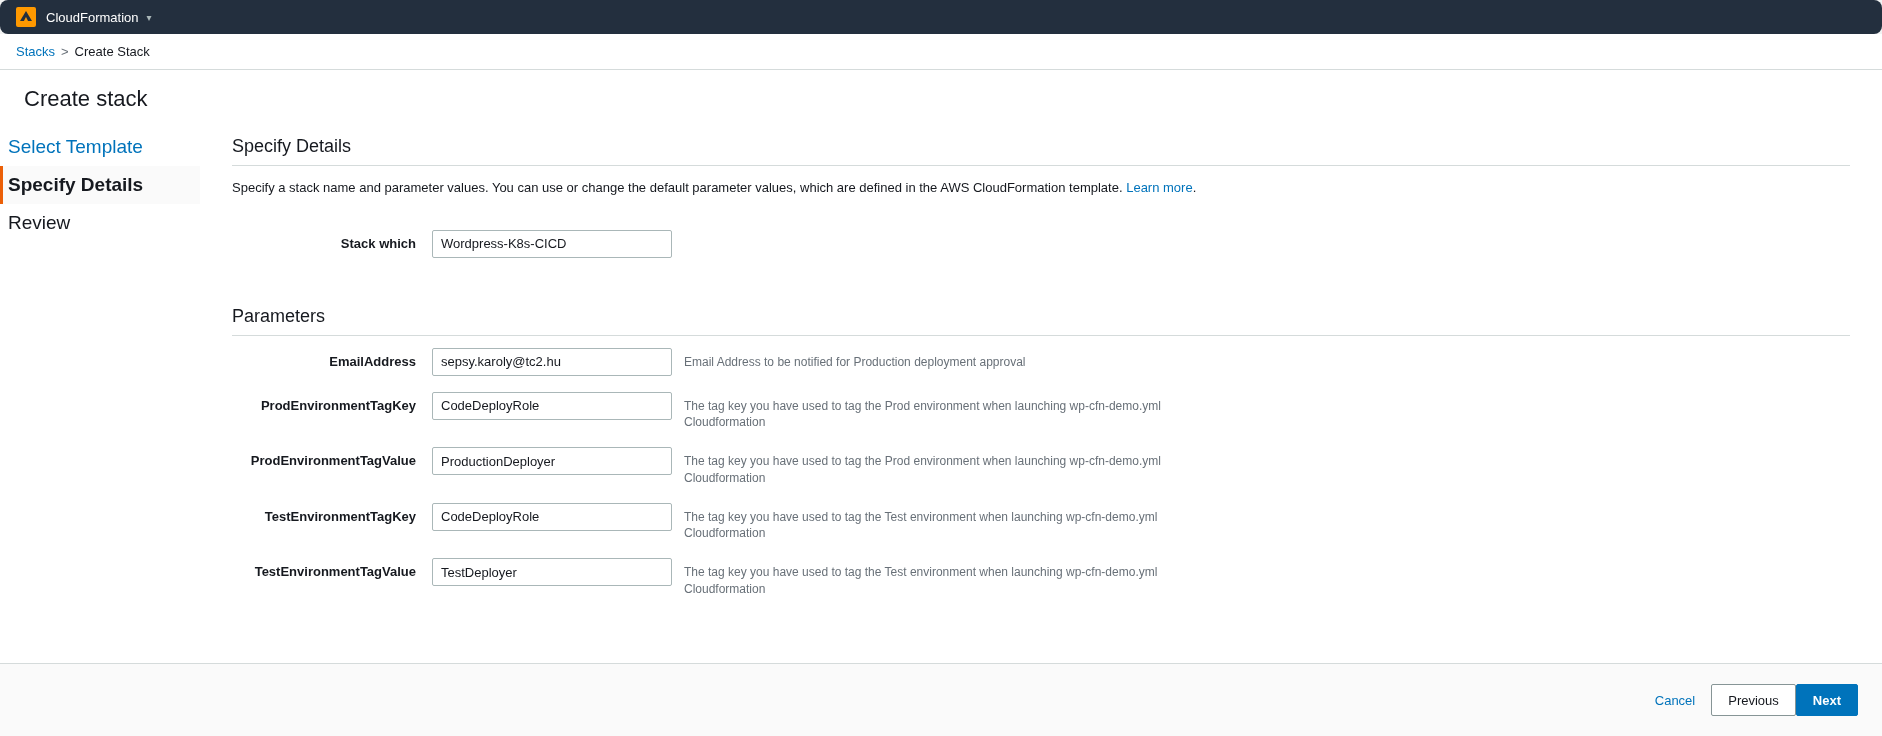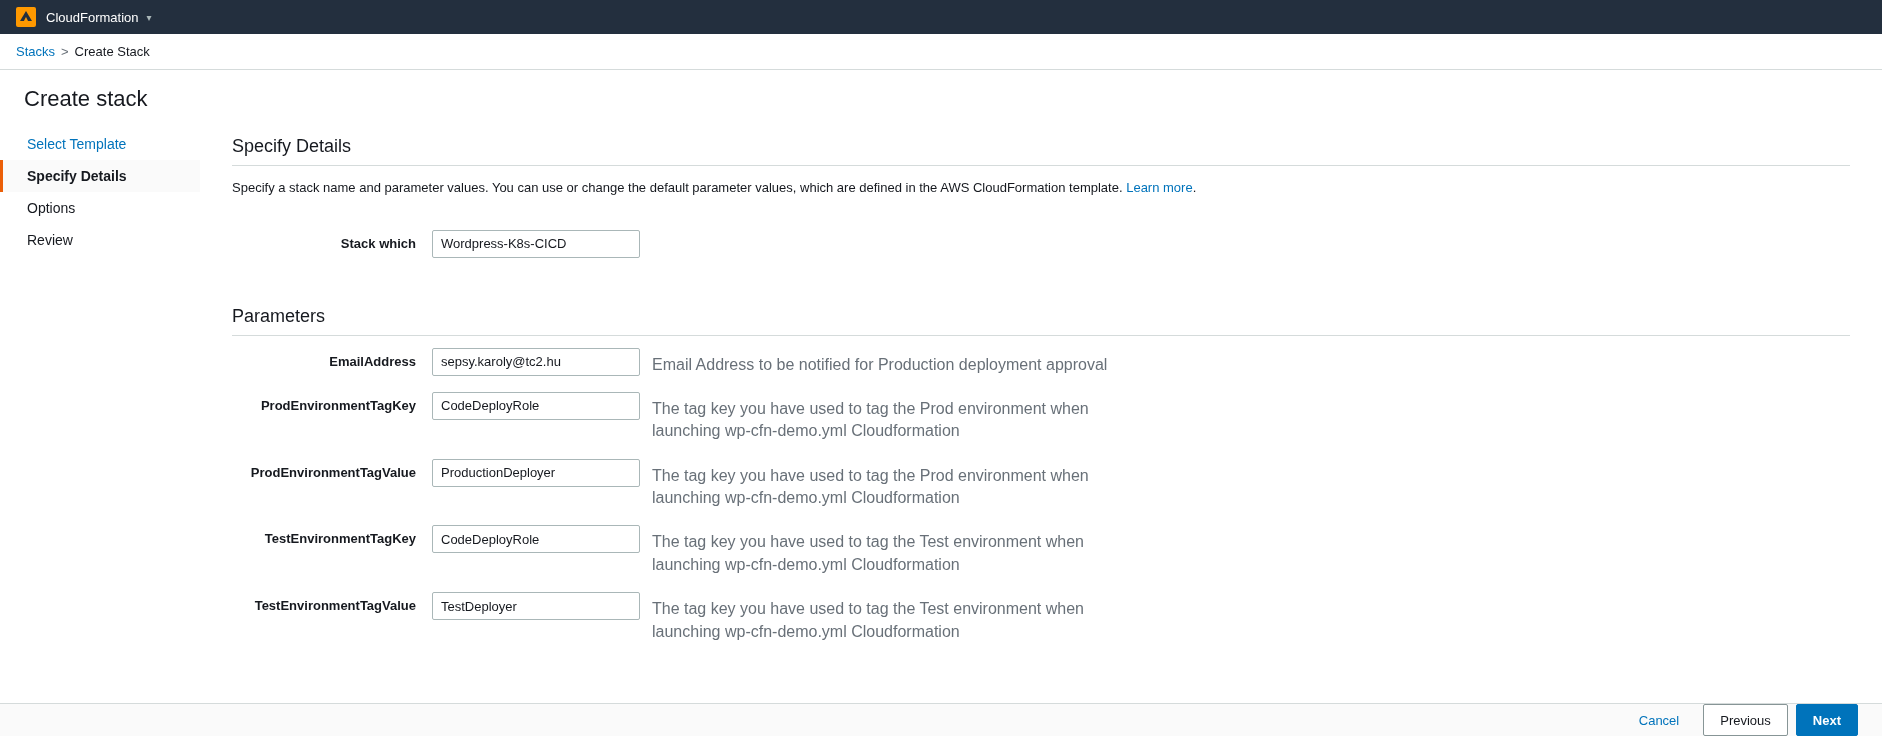--- a/index.html
+++ b/index.html
@@ -5,20 +5,21 @@
     * { box-sizing: border-box; margin: 0; padding: 0; }
     body { font-family: -apple-system, BlinkMacSystemFont, "Segoe UI", Arial, sans-serif; font-size: 13px; color: #16191f; background: #f2f3f3; }
 
     
     .top-nav {
       background: #232f3e;
       display: flex;
       align-items: center;
       padding: 0 16px;
       height: 34px;
+      border-radius: 8px;
     }
     .top-nav-logo {
       display: flex;
       align-items: center;
       gap: 6px;
       color: #fff;
       font-size: 13px;
       font-weight: 500;
     }
     .top-nav-logo .aws-icon {
@@ -78,23 +79,23 @@
 
     
     .sidebar {
       width: 200px;
       min-width: 200px;
       background: #fff;
       padding: 8px 0;
       border-right: none;
     }
     .sidebar-item {
-      padding: 8px 24px;
+      padding: 8px 5px;
       cursor: pointer;
-      font-size: 14px;
+      font-size: 19px;
       color: #16191f;
       border-left: 3px solid transparent;
     }
     .sidebar-item.active {
       color: #16191f;
       border-left: 3px solid #eb5f07;
       font-weight: 600;
       background: #fafafa;
     }
     .sidebar-item a {
@@ -137,52 +138,52 @@
       width: 200px;
       min-width: 200px;
       text-align: right;
       padding-right: 16px;
       padding-top: 6px;
       font-size: 13px;
       font-weight: 600;
       color: #16191f;
     }
     .form-input {
-      width: 208px;
+      width: 240px;
       height: 28px;
       border: 1px solid #aab7b8;
       border-radius: 2px;
       padding: 4px 8px;
       font-size: 13px;
       color: #16191f;
       background: #fff;
       outline: none;
     }
     .form-hint {
       margin-left: 12px;
-      font-size: 16px;
+      font-size: 12px;
       color: #687078;
       padding-top: 6px;
       max-width: 480px;
       line-height: 1.4;
     }
 
     
     .parameters-section {
       margin-top: 32px;
     }
 
     
     .footer-bar {
       background: #fafafa;
       border-top: 1px solid #d5dbdb;
-      padding: 0 24px;
+      padding: 20px 24px;
       display: flex;
       justify-content: flex-end;
-      gap: 8px;
+      gap: 0;
       align-items: center;
     }
     .btn {
       height: 32px;
       padding: 0 16px;
       border-radius: 2px;
       font-size: 13px;
       cursor: pointer;
       font-weight: 400;
       border: none;
@@ -241,23 +242,20 @@
   <div class="content-area">
 
     <nav class="sidebar">
       <div class="sidebar-item">
         <a href="#">Select Template</a>
       </div>
       <div class="sidebar-item active">
         <span>Specify Details</span>
       </div>
       <div class="sidebar-item">
-        <span>Options</span>
-      </div>
-      <div class="sidebar-item">
         <span>Review</span>
       </div>
     </nav>
 
     <div class="main-content">
 
       <div>
         <h2 class="section-title">Specify Details</h2>
         <p class="section-description">
           <span>Specify a stack name and parameter values. You can use or change the default parameter values, which are defined in the AWS CloudFormation template.</span>

